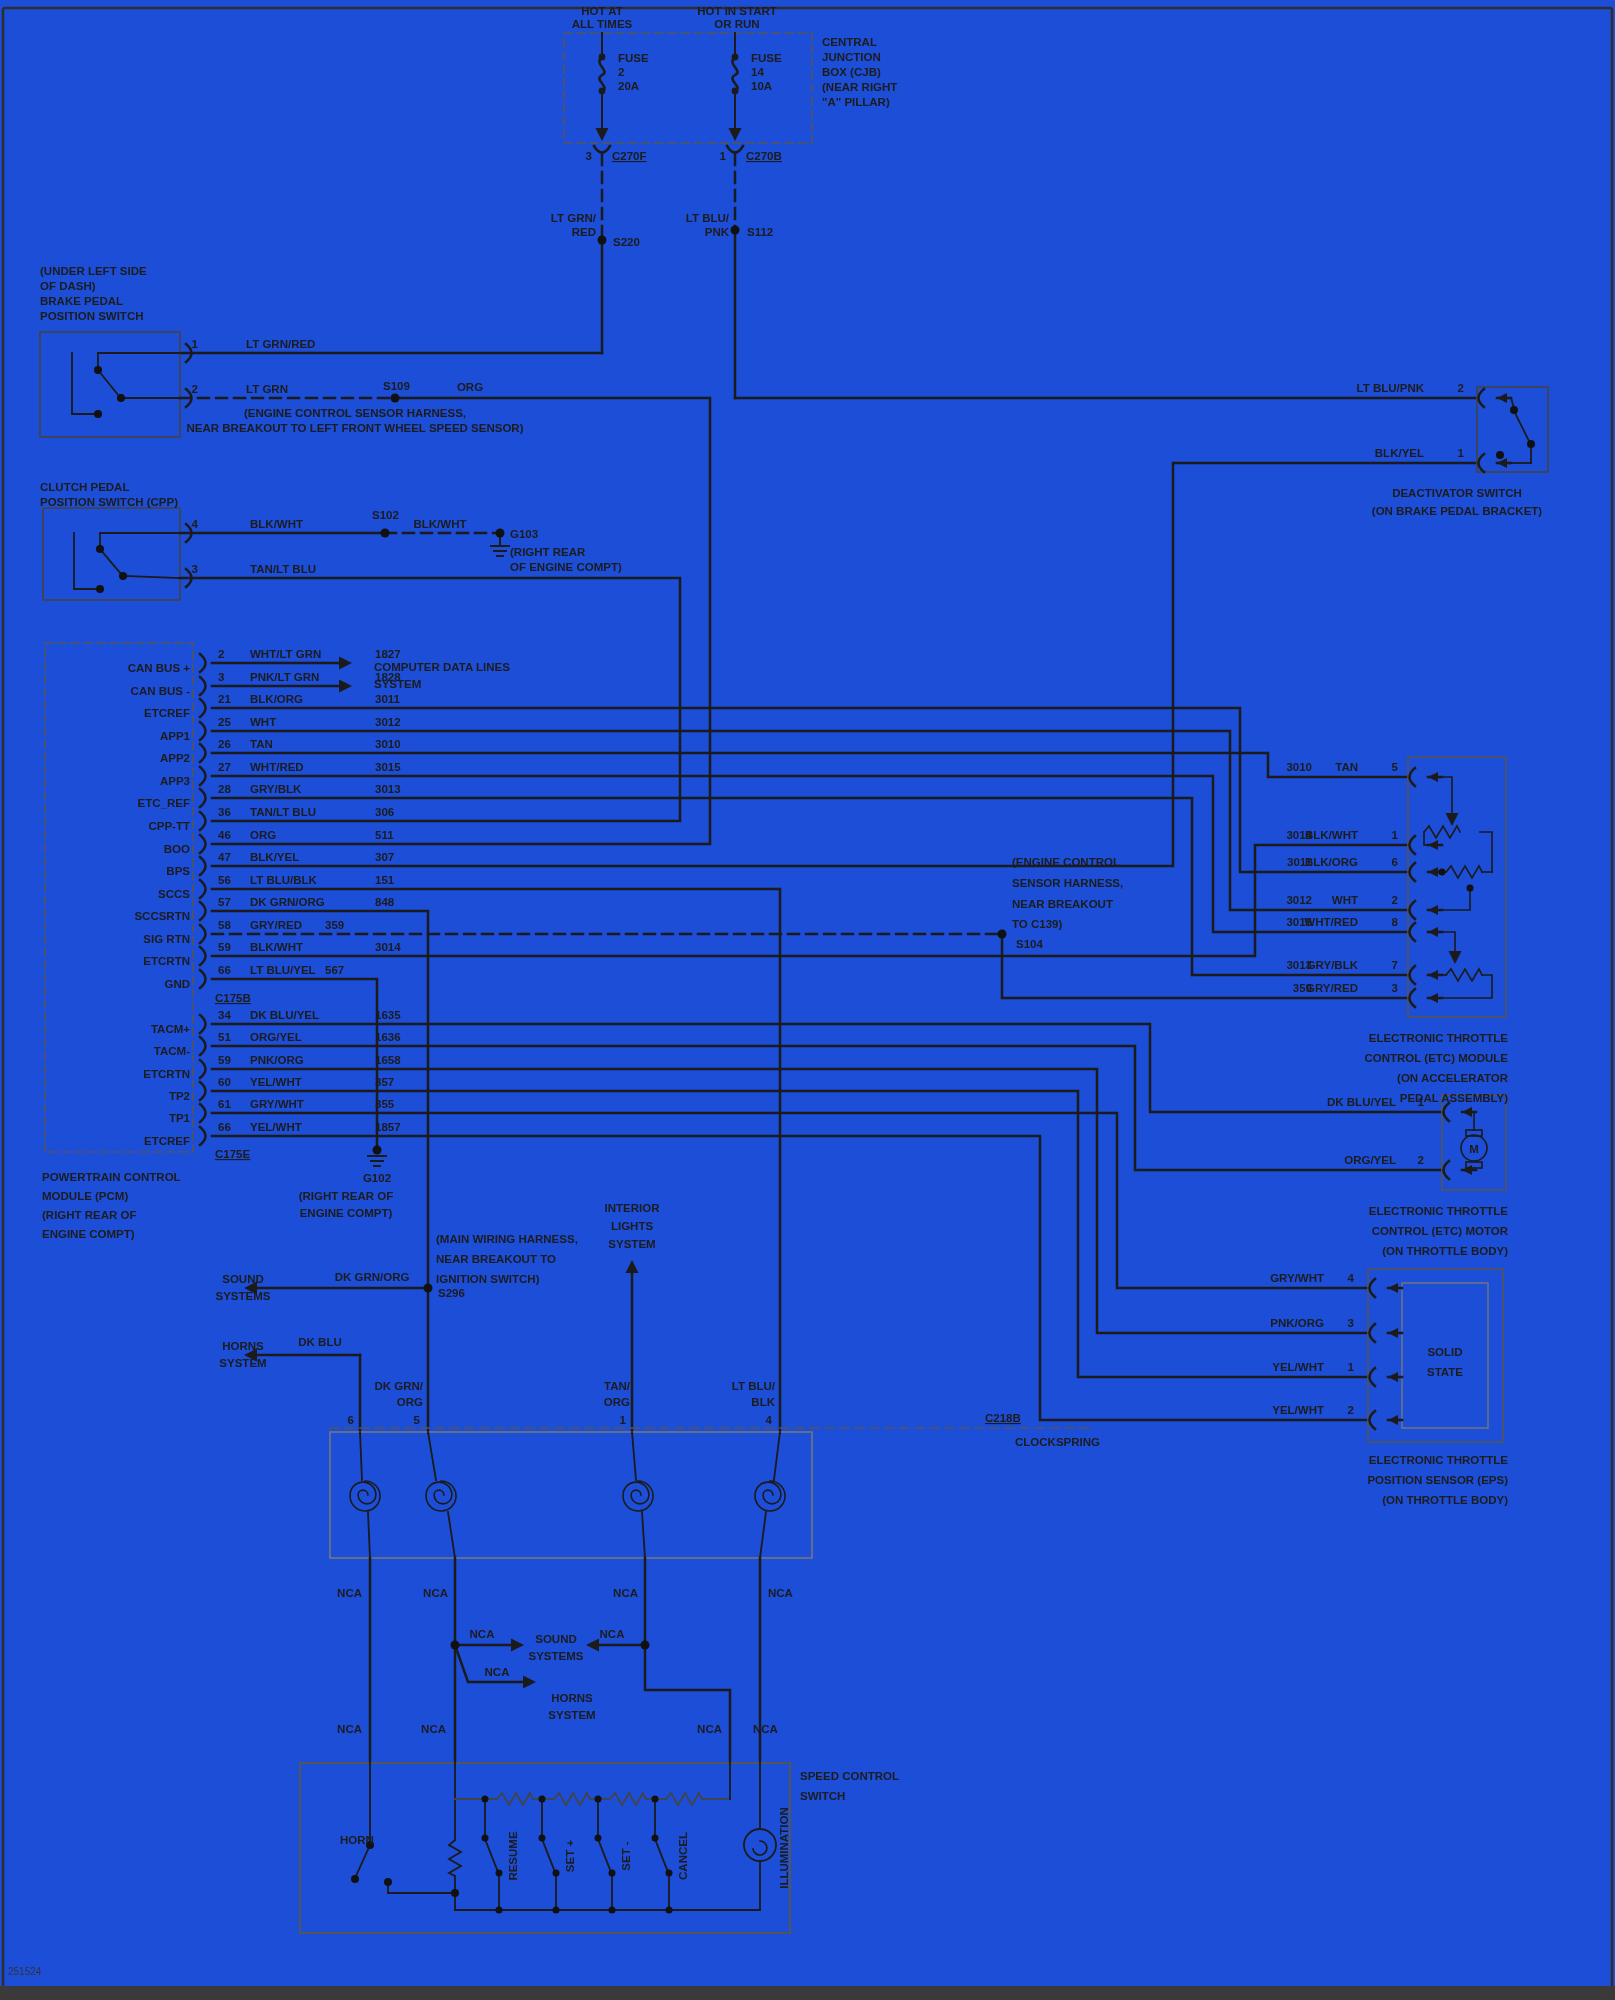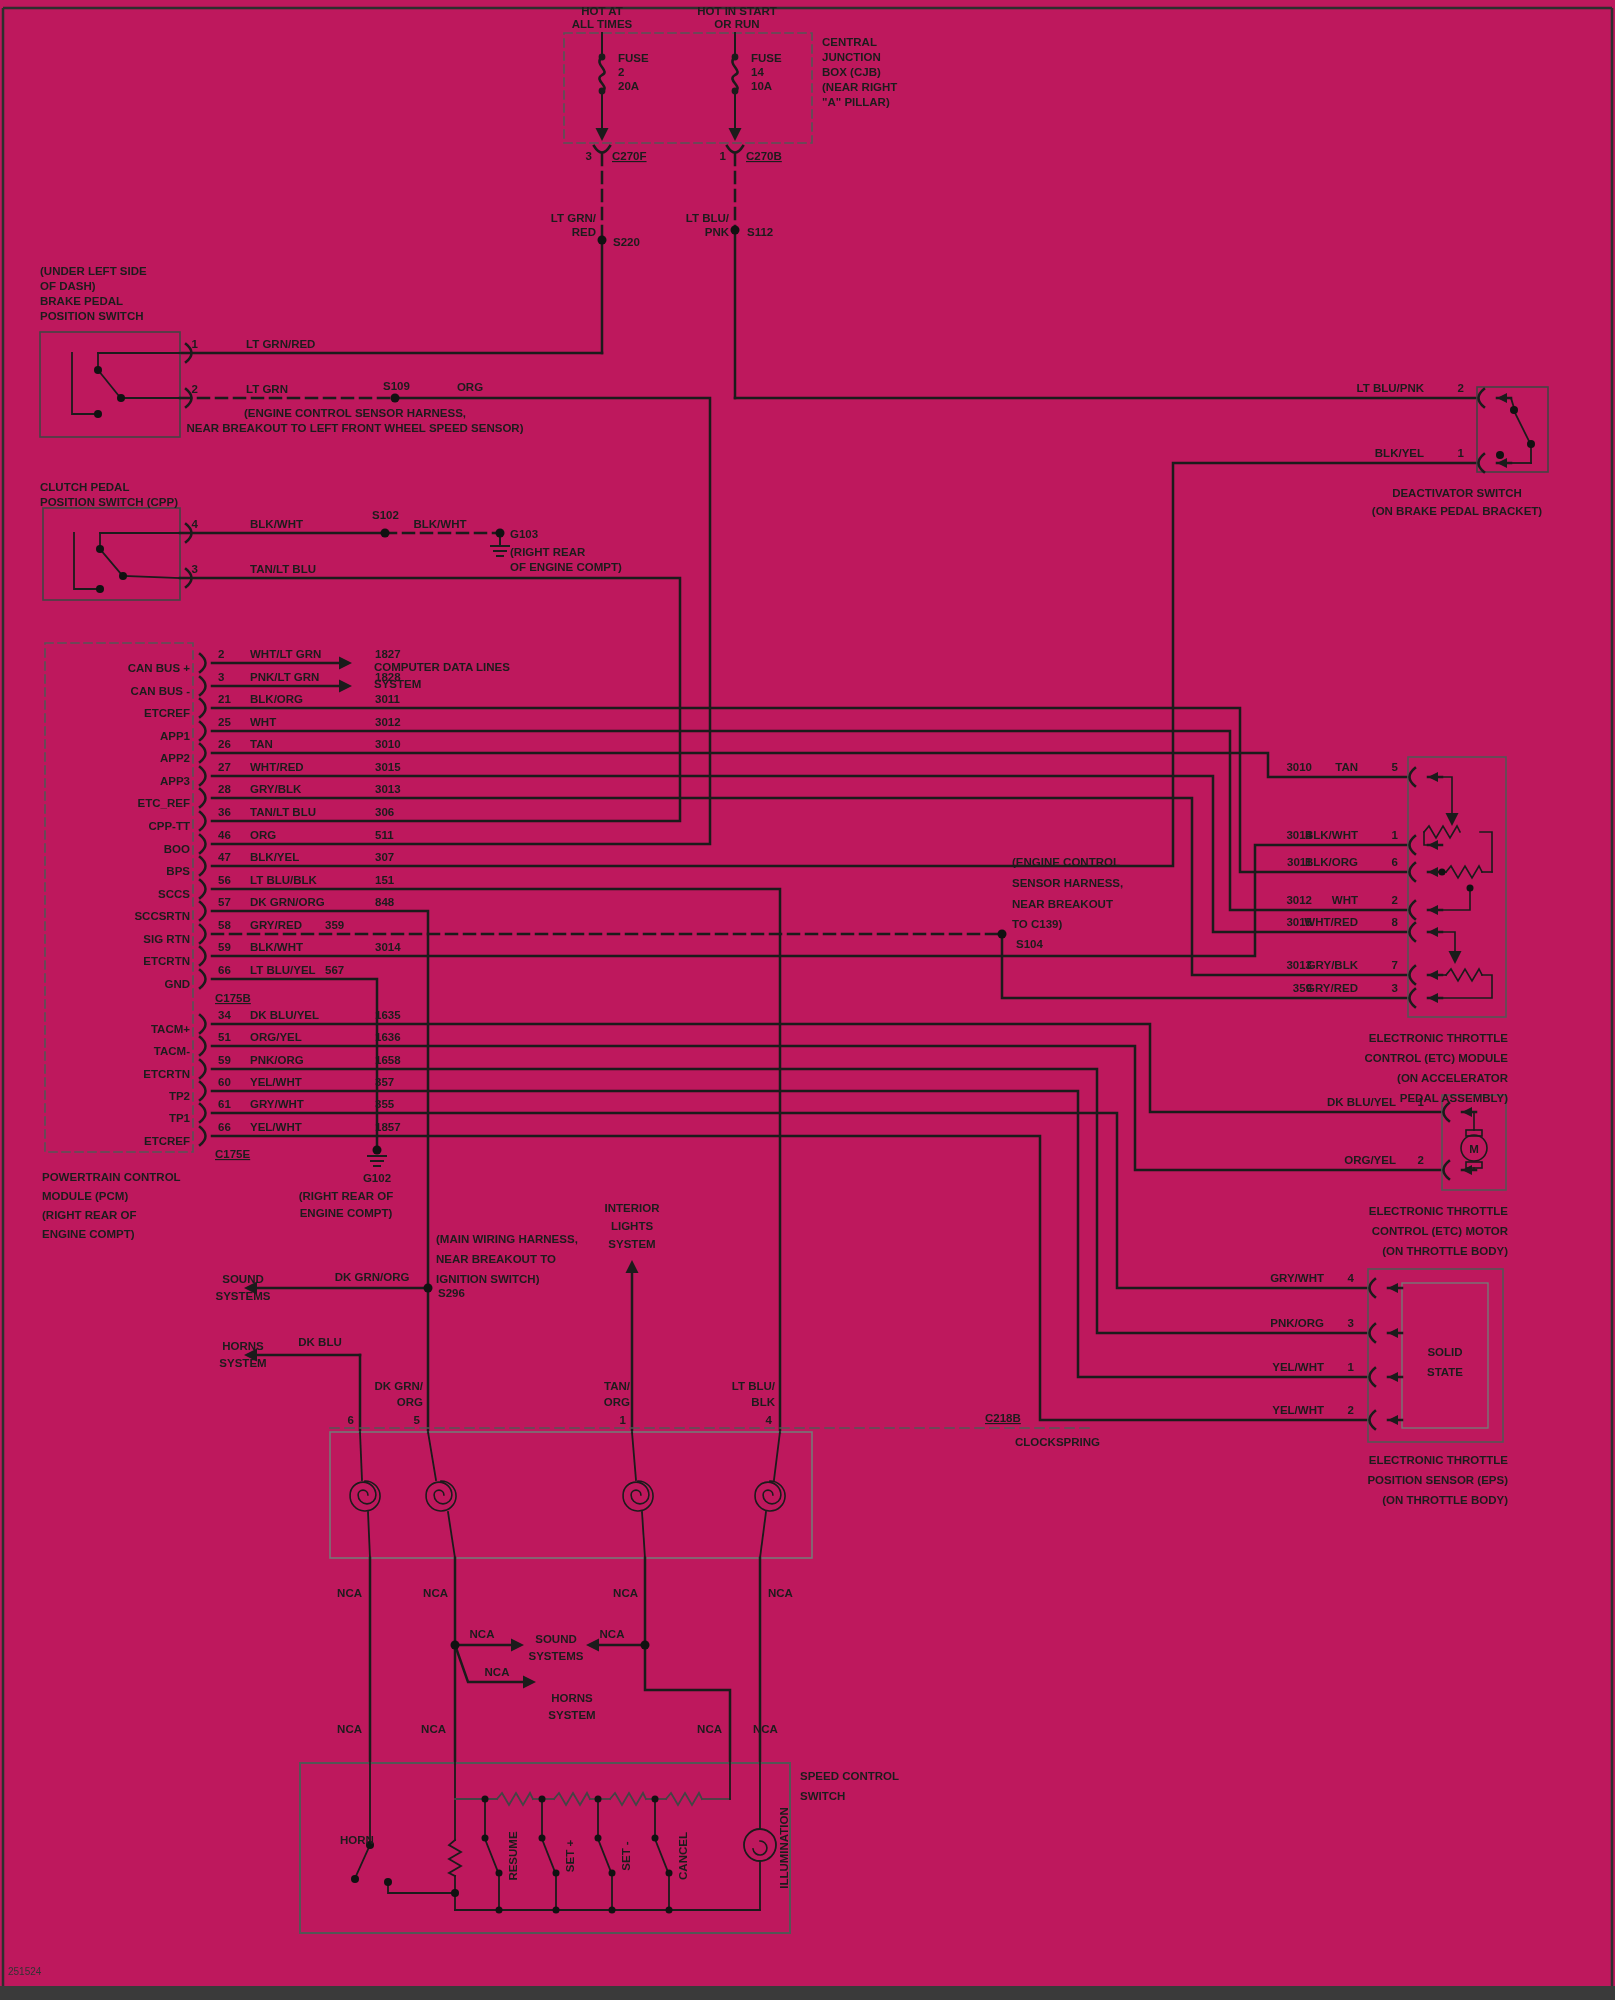--- a/index.html
+++ b/index.html
@@ -1,16 +1,16 @@
 <!DOCTYPE html>
 <html><head>
 <meta charset="utf-8">
 <style>
   html,body{margin:0;padding:0;background:#e8e8e8;}
-  #page{width:1615px;height:2000px;background:#be185d;position:relative;margin:0 auto;
+  #page{width:1615px;height:2000px;background:#1d4ed8;position:relative;margin:0 auto;
         font-family:"Liberation Sans", sans-serif;}
   svg{display:block}
   text{font-family:"Liberation Sans", sans-serif;font-size:11.5px;font-weight:700;fill:#1c1c1c;}
   .fs10{font-size:10px;font-weight:400;fill:#333;}
 </style>
 </head>
 <body>
 
 <div id="page">
 <svg width="1615" height="2000" viewBox="0 0 1615 2000">

